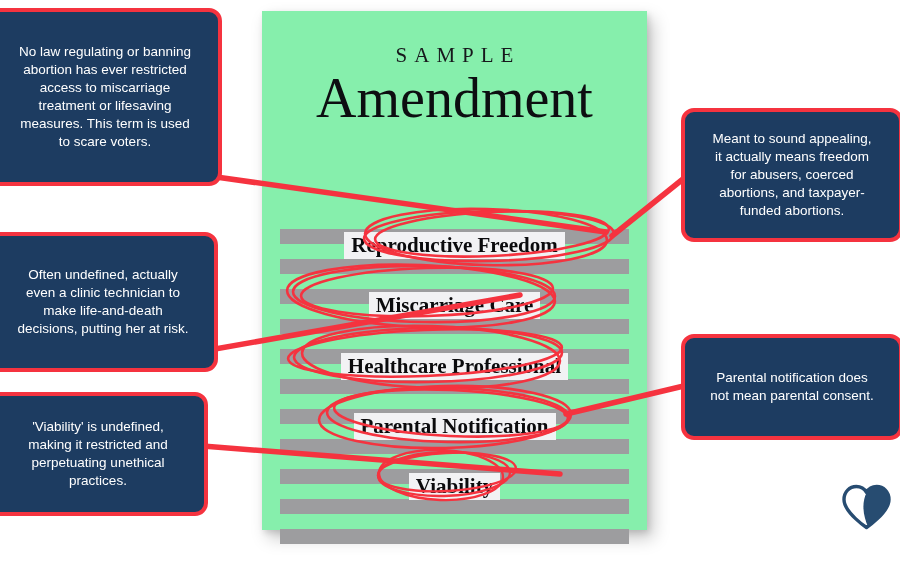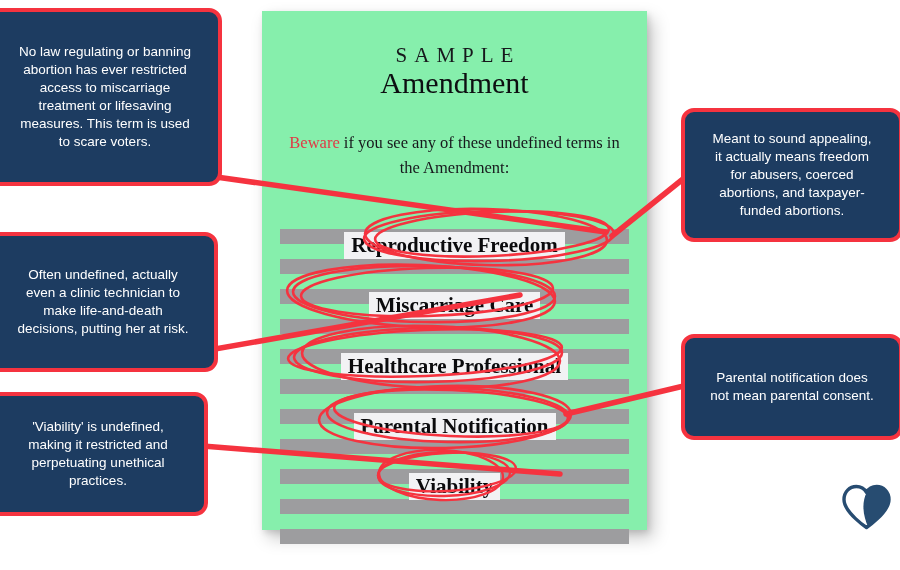--- a/index.html
+++ b/index.html
@@ -27,21 +27,21 @@
     font-family:"Liberation Serif", serif;
     font-size:21px;
     letter-spacing:7px;
     color:#17181c;
     text-indent:7px;
   }
   .doc-title{
     position:absolute;left:0;right:0;top:55px;
     text-align:center;
     font-family:"Liberation Serif", serif;
-    font-size:30px;
+    font-size:56px;
     font-weight:400;
     color:#0d0e11;
     line-height:1.15;
   }
   .doc-sub{
     position:absolute;left:18px;right:18px;top:120px;
     text-align:center;
     font-family:"Liberation Serif", serif;
     font-size:16.5px;
     color:#17181c;
@@ -104,23 +104,20 @@
 
 <div id="stage">
 
   <div class="paper">
     <div class="paper-inner">
 
       <div class="doc-eyebrow">SAMPLE</div>
 
       <div class="doc-title">Amendment</div>
 
-      <div class="doc-sub">
-        <span class="warn">Beware</span><span> if you see any of these undefined terms in the Amendment:</span>
-      </div>
 
       <div class="bars" id="bars">
           <div class="bar"></div>
           <div class="bar"></div>
           <div class="bar"></div>
           <div class="bar"></div>
           <div class="bar"></div>
           <div class="bar"></div>
           <div class="bar"></div>
           <div class="bar"></div>

